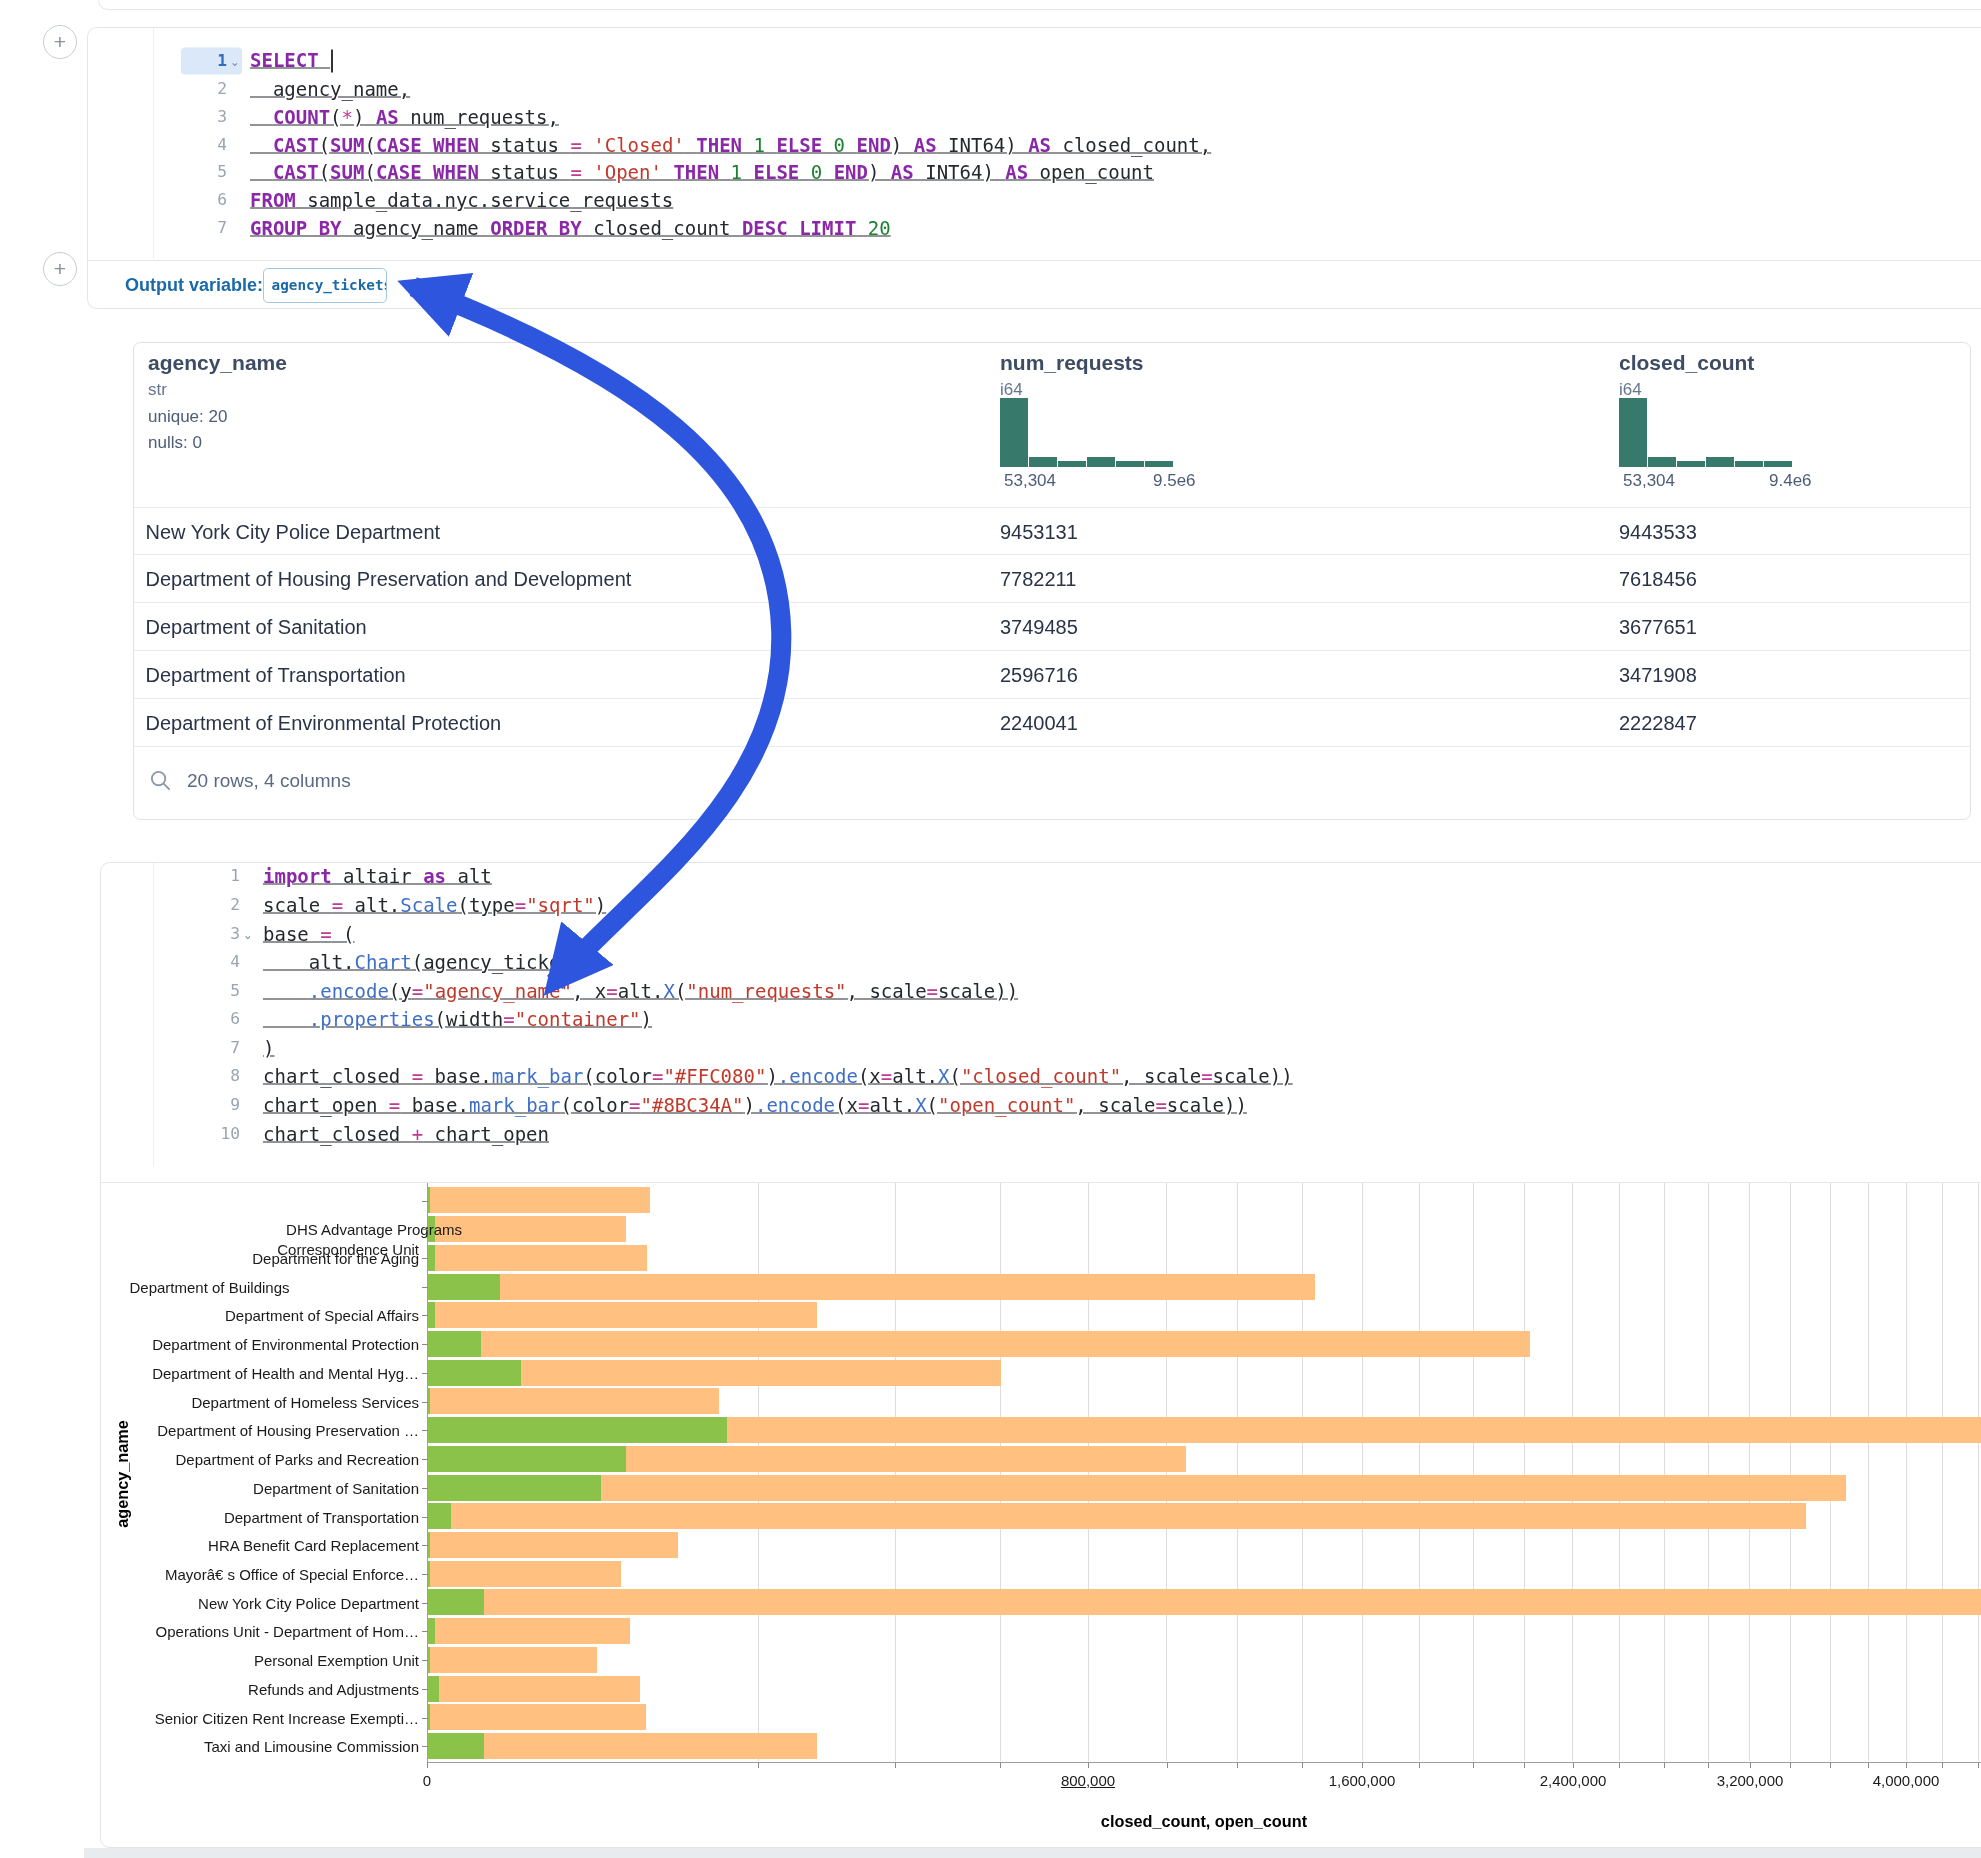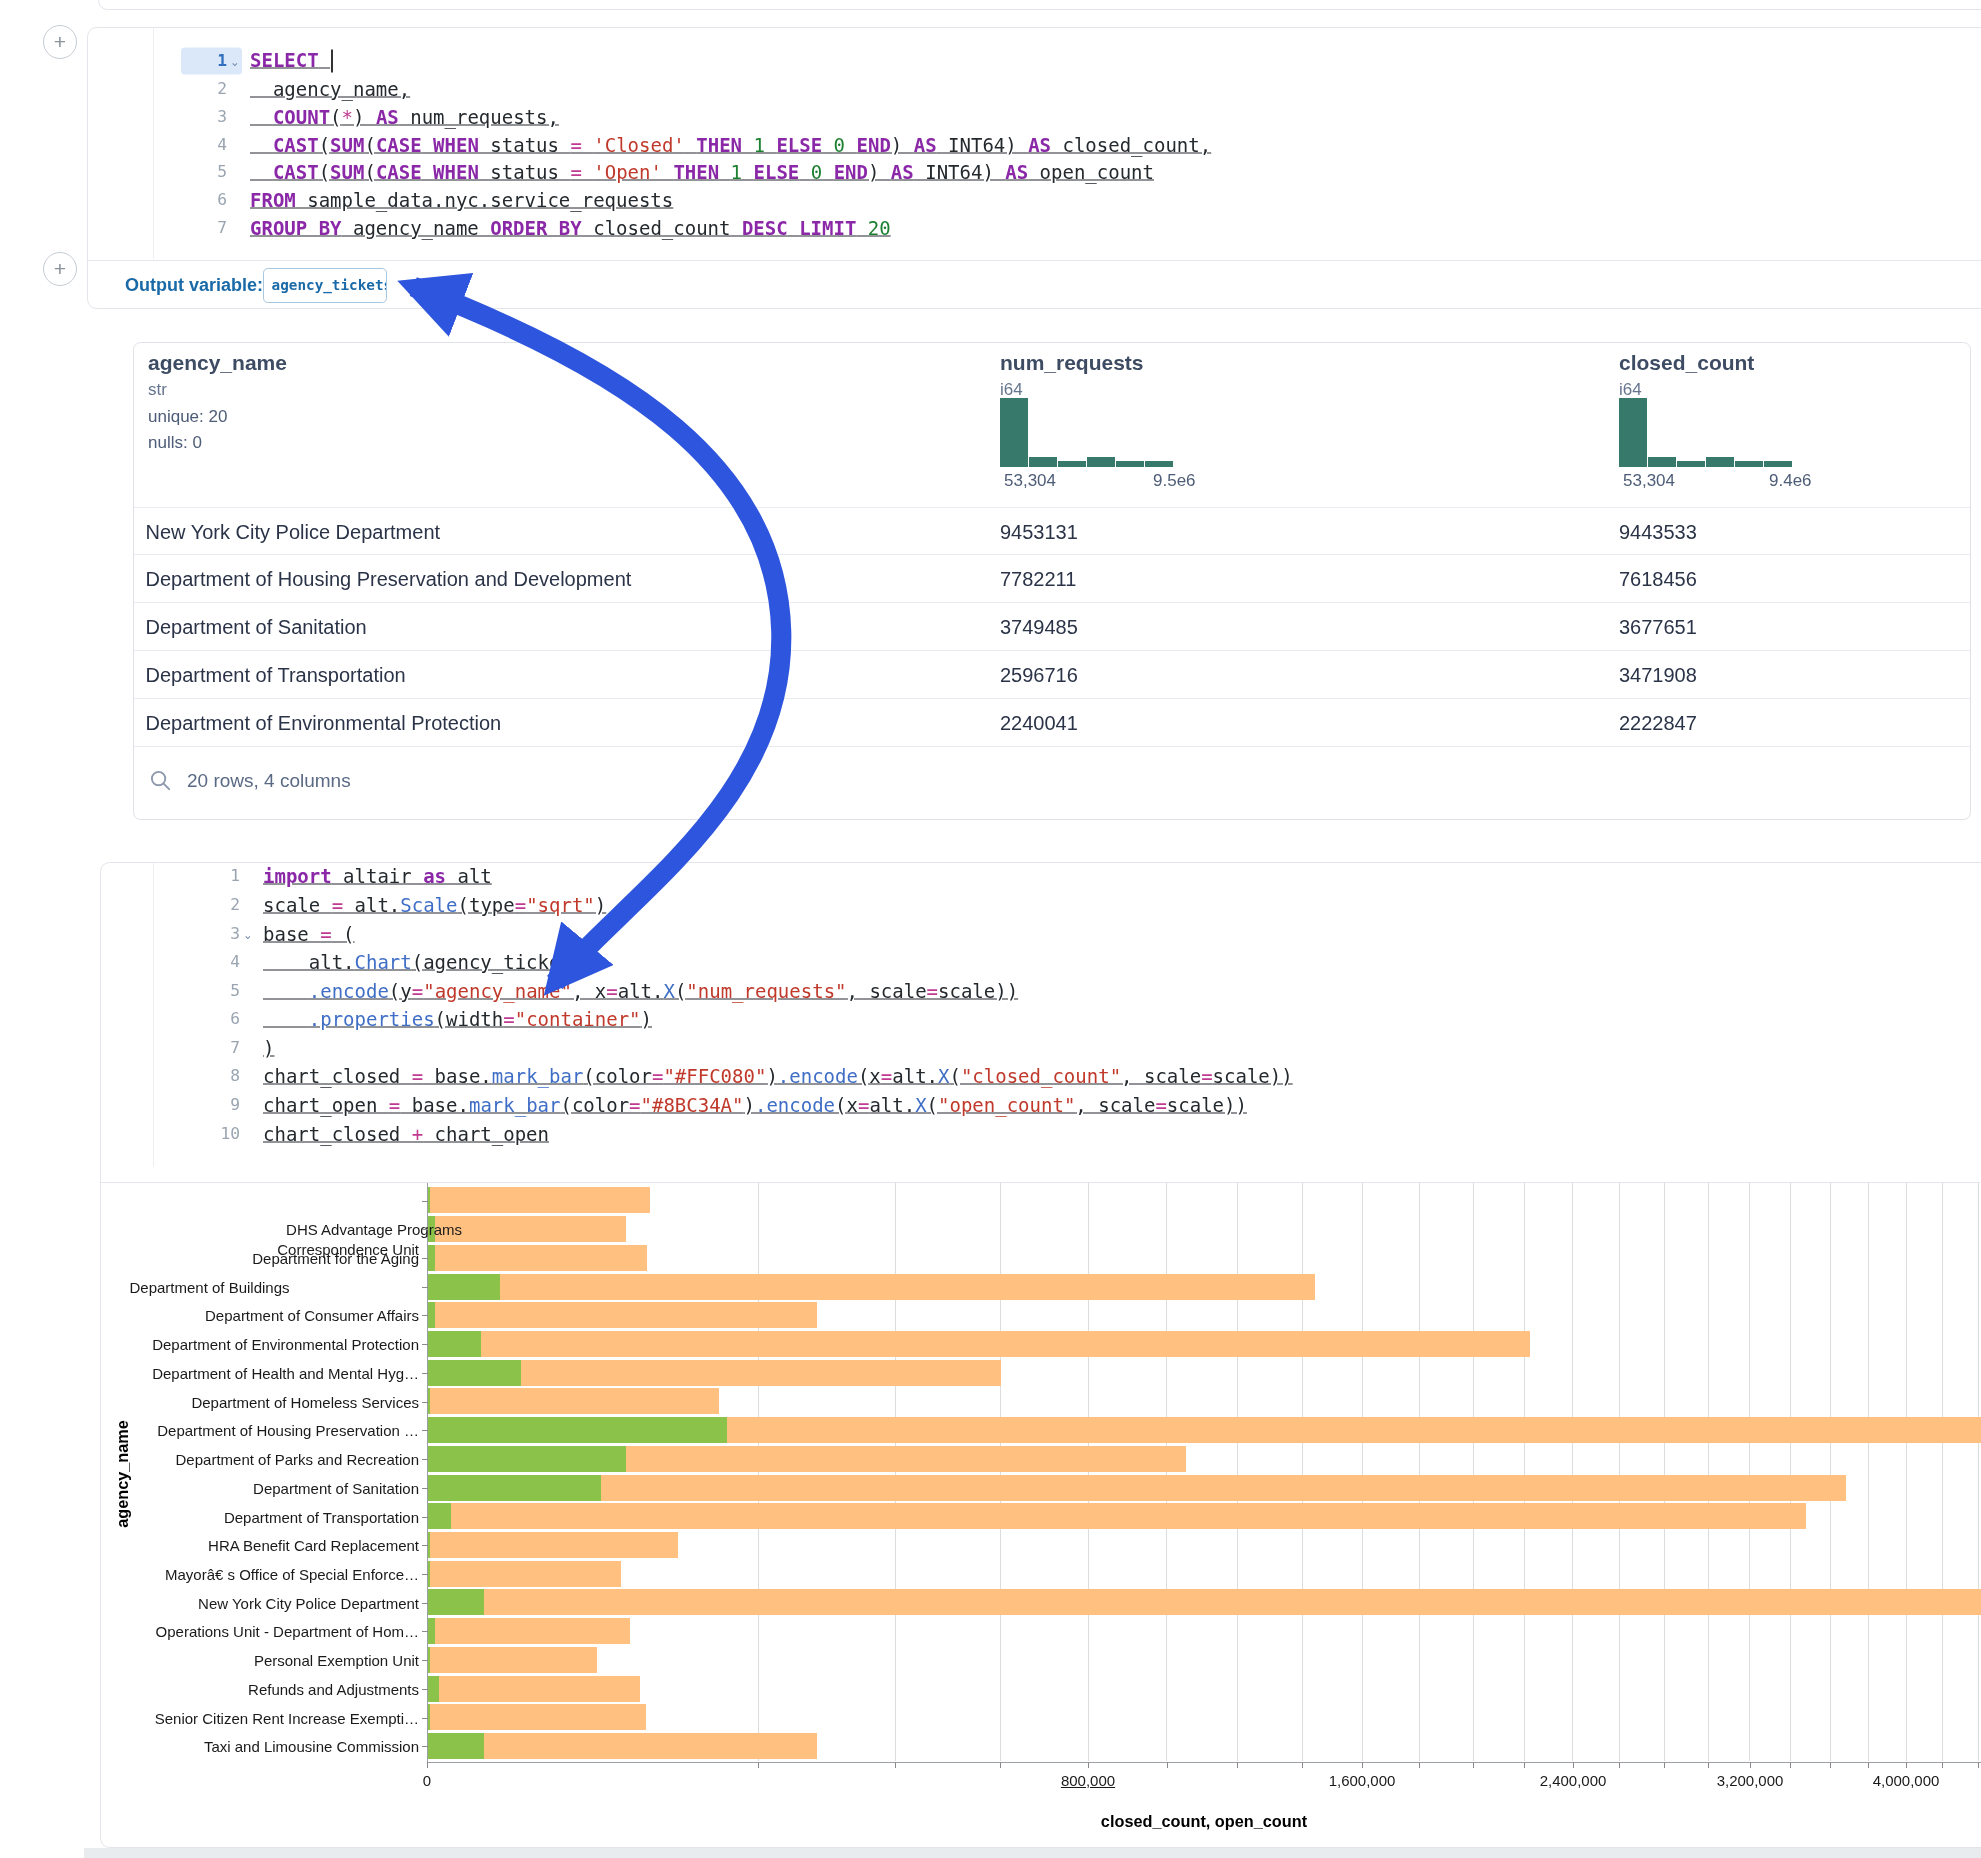--- a/index.html
+++ b/index.html
@@ -251,21 +251,21 @@
     <div class="abs" style="left:427px;top:1762px;width:1554px;height:1px;background:#9aa0a6;"></div>
     <div id="y-labels">
         <div class="ylab" style="left:0;top:1201px;width:419px;margin-top:48px;">Correspondence Unit</div>
         <div class="ytick" style="left:422px;top:1201px;"></div>
         <div class="ylab" style="left:0;top:1229px;width:419px;margin-left:43px;">DHS Advantage Programs</div>
         <div class="ytick" style="left:422px;top:1229px;"></div>
         <div class="ylab" style="left:0;top:1258px;width:419px;">Department for the Aging</div>
         <div class="ytick" style="left:422px;top:1258px;"></div>
         <div class="ylab" style="left:0;top:1287px;width:419px;text-align:center;">Department of Buildings</div>
         <div class="ytick" style="left:422px;top:1287px;"></div>
-        <div class="ylab" style="left:0;top:1315px;width:419px;">Department of Consumer Affairs</div>
+        <div class="ylab" style="left:0;top:1315px;width:419px;">Department of Special Affairs</div>
         <div class="ytick" style="left:422px;top:1315px;"></div>
         <div class="ylab" style="left:0;top:1344px;width:419px;">Department of Environmental Protection</div>
         <div class="ytick" style="left:422px;top:1344px;"></div>
         <div class="ylab" style="left:0;top:1373px;width:419px;">Department of Health and Mental Hyg…</div>
         <div class="ytick" style="left:422px;top:1373px;"></div>
         <div class="ylab" style="left:0;top:1402px;width:419px;">Department of Homeless Services</div>
         <div class="ytick" style="left:422px;top:1402px;"></div>
         <div class="ylab" style="left:0;top:1430px;width:419px;">Department of Housing Preservation …</div>
         <div class="ytick" style="left:422px;top:1430px;"></div>
         <div class="ylab" style="left:0;top:1459px;width:419px;">Department of Parks and Recreation</div>

